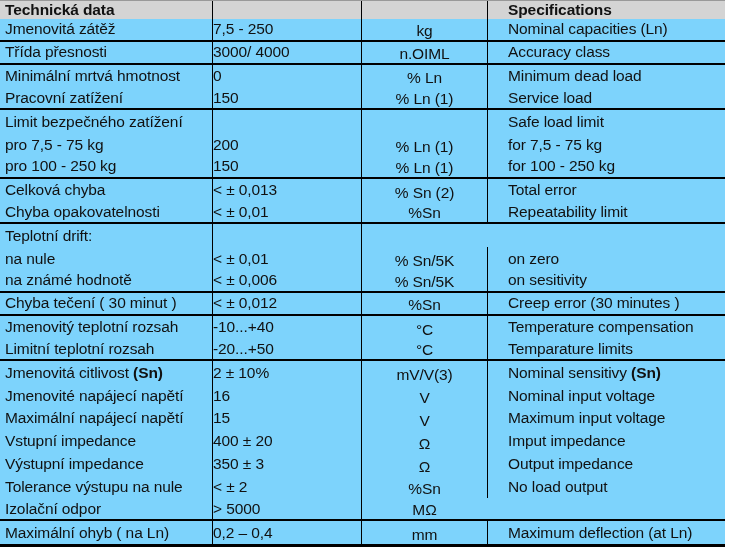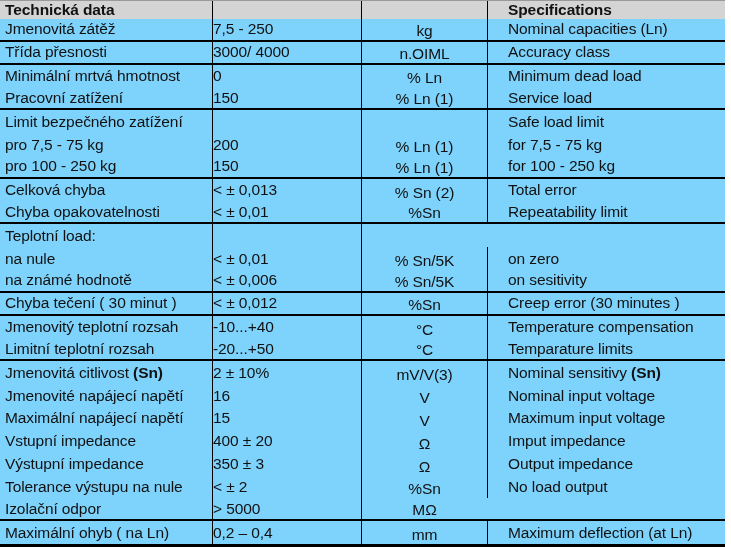--- a/index.html
+++ b/index.html
@@ -179,21 +179,21 @@
       </div>
       <div class="cell c3">
         <span>%Sn</span>
       </div>
       <div class="cell c4">
         <span>Repeatability limit</span>
       </div>
     </div>
     <div class="row">
       <div class="cell c1">
-        <span>Teplotní load:</span>
+        <span>Teplotní drift:</span>
       </div>
       <div class="cell c2">
         <span></span>
       </div>
       <div class="cell c3">
         <span></span>
       </div>
     </div>
     <div class="row">
       <div class="cell c1">

